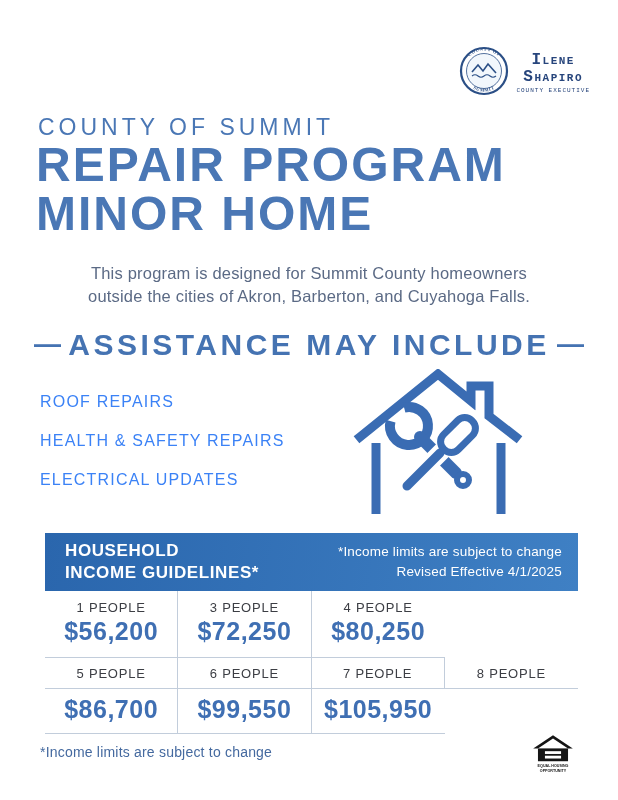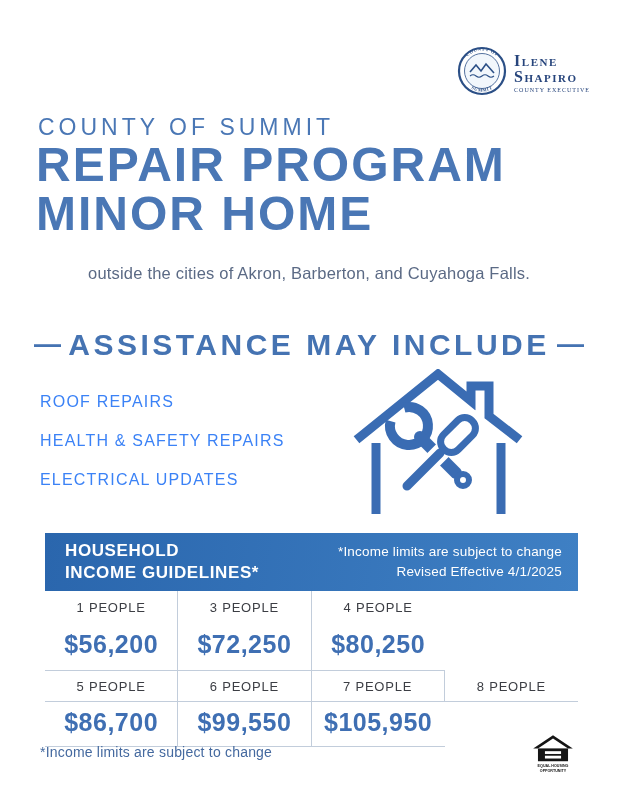--- a/index.html
+++ b/index.html
@@ -2,22 +2,22 @@
 <html><head>
 <meta charset="utf-8">
 <style>
   html,body{margin:0;padding:0;background:#e8e8e8;}
   .page{
     position:relative;width:618px;height:800px;background:#ffffff;
     font-family:"Liberation Sans",sans-serif;overflow:hidden;margin:0 auto;
   }
   
   .logo{position:absolute;top:46px;right:28px;display:flex;align-items:center;gap:7px;}
-  .logo-text{display:flex;flex-direction:column;align-items:flex-start;color:#27457c;
-    font-family:Liberation Serif, serif;}
+  .logo-text{display:flex;flex-direction:column;align-items:center;color:#27457c;
+    font-family:Liberation Mono, monospace;}
   .logo-name{font-variant:small-caps;font-weight:bold;font-size:16px;line-height:1.02;
     letter-spacing:1.5px;text-align:center;}
   .logo-sub{font-size:6px;letter-spacing:1px;margin-top:2px;color:#27457c;}
   
   .eyebrow{position:absolute;left:38px;top:114px;font-size:23px;letter-spacing:4px;
     color:#4a77b5;font-weight:normal;}
   .main-title{position:absolute;left:36px;top:141px;font-size:48px;font-weight:bold;
     letter-spacing:2px;line-height:1.02;color:#4a77b5;}
   
   .desc{position:absolute;left:0;right:0;top:262px;text-align:center;font-size:16.5px;
@@ -38,21 +38,21 @@
     background:linear-gradient(97deg,#2a66ad 0%,#3f80c4 100%);}
   .band-title{font-size:17px;font-weight:bold;line-height:1.3;letter-spacing:0.6px;}
   .band-note{font-size:13.5px;text-align:right;line-height:1.5;letter-spacing:0.2px;}
   .tgrid{display:grid;grid-template-columns:repeat(4,1fr);}
   .cell{box-sizing:border-box;text-align:center;border-right:1px solid #c2cddb;}
   .cell:last-child{border-right:none;}
   .group1 .cell{padding:9px 0 11px;border-bottom:1px solid #c2cddb;}
   .labrow .cell{padding:8px 0 7px;border-bottom:1px solid #c2cddb;}
   .amtrow .cell{padding:6px 0 9px;border-bottom:1px solid #c2cddb;}
   .cell-label{font-size:13px;color:#3c3e44;letter-spacing:0.8px;}
-  .group1 .cell-label{margin-bottom:15px;}
+  .group1 .cell-label{margin-bottom:2px;}
   .cell-amount{font-size:25px;font-weight:bold;color:#3f6fb3;letter-spacing:0.5px;}
   
   .footer-note{position:absolute;left:40px;top:744px;font-size:14px;color:#44699f;
     letter-spacing:0.2px;}
   .eho{position:absolute;left:531px;top:732px;width:44px;height:46px;}
 </style>
 </head>
 <body>
 
 <div class="page">
@@ -83,20 +83,21 @@
     </span>
   </div>
 
   <div class="eyebrow">COUNTY OF SUMMIT</div>
   <div class="main-title">
     <div>REPAIR PROGRAM</div>
     <div>MINOR HOME</div>
   </div>
 
   <div class="desc">
+    <div>This program is designed for Summit County homeowners</div>
     <div>outside the cities of Akron, Barberton, and Cuyahoga Falls.</div>
   </div>
 
   <div class="heading-row">
     <span class="heading-dash">—</span>
     <span class="heading-text">ASSISTANCE MAY INCLUDE</span>
     <span class="heading-dash">—</span>
   </div>
 
   <div class="assist-list">

